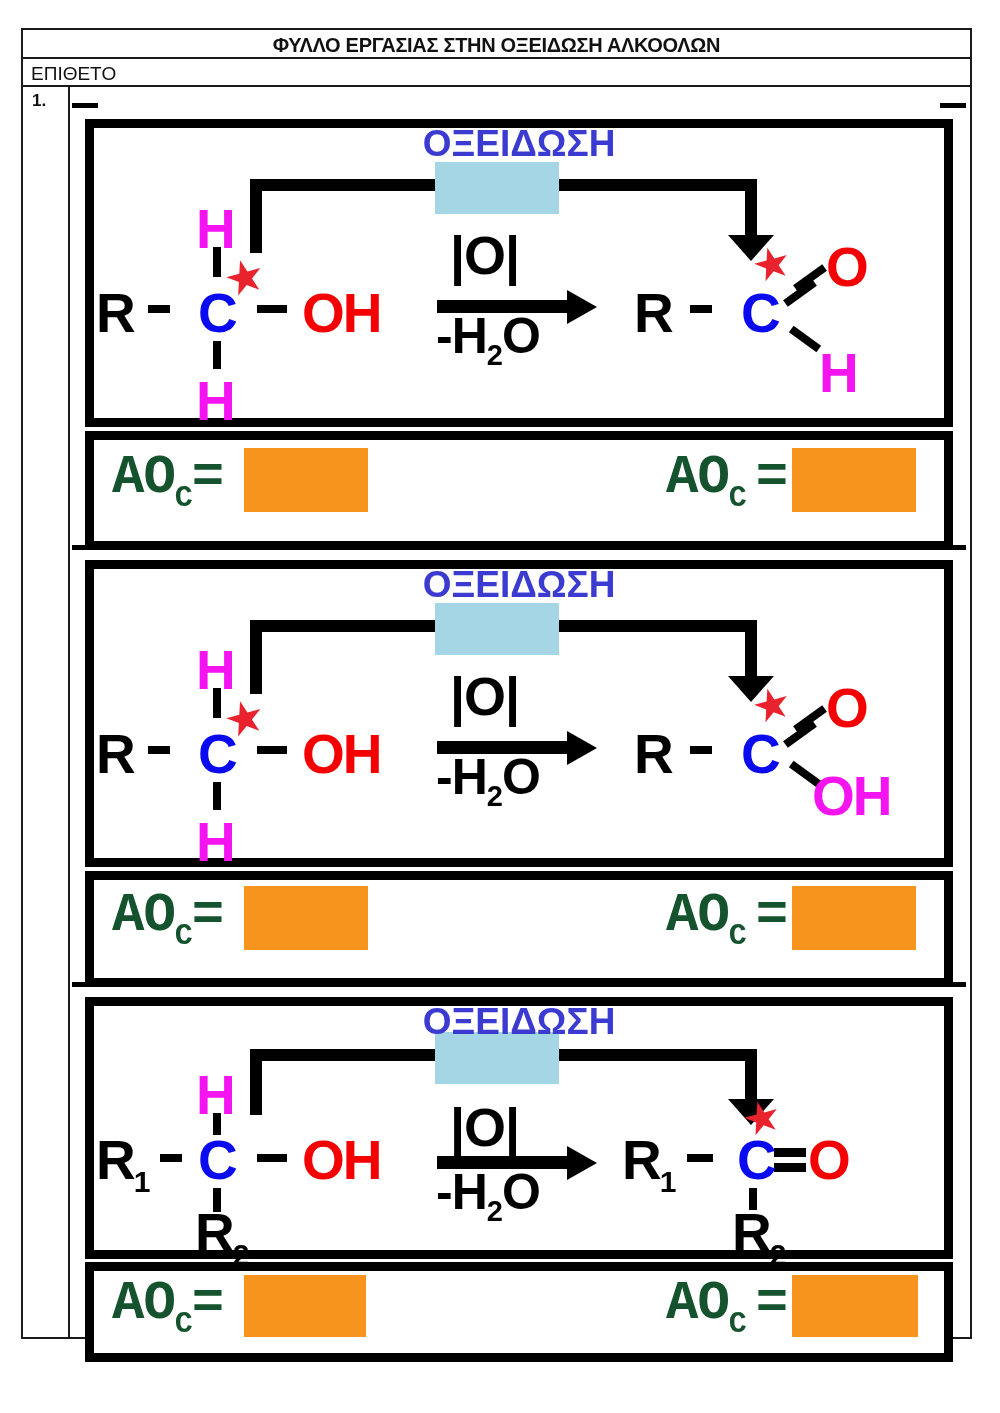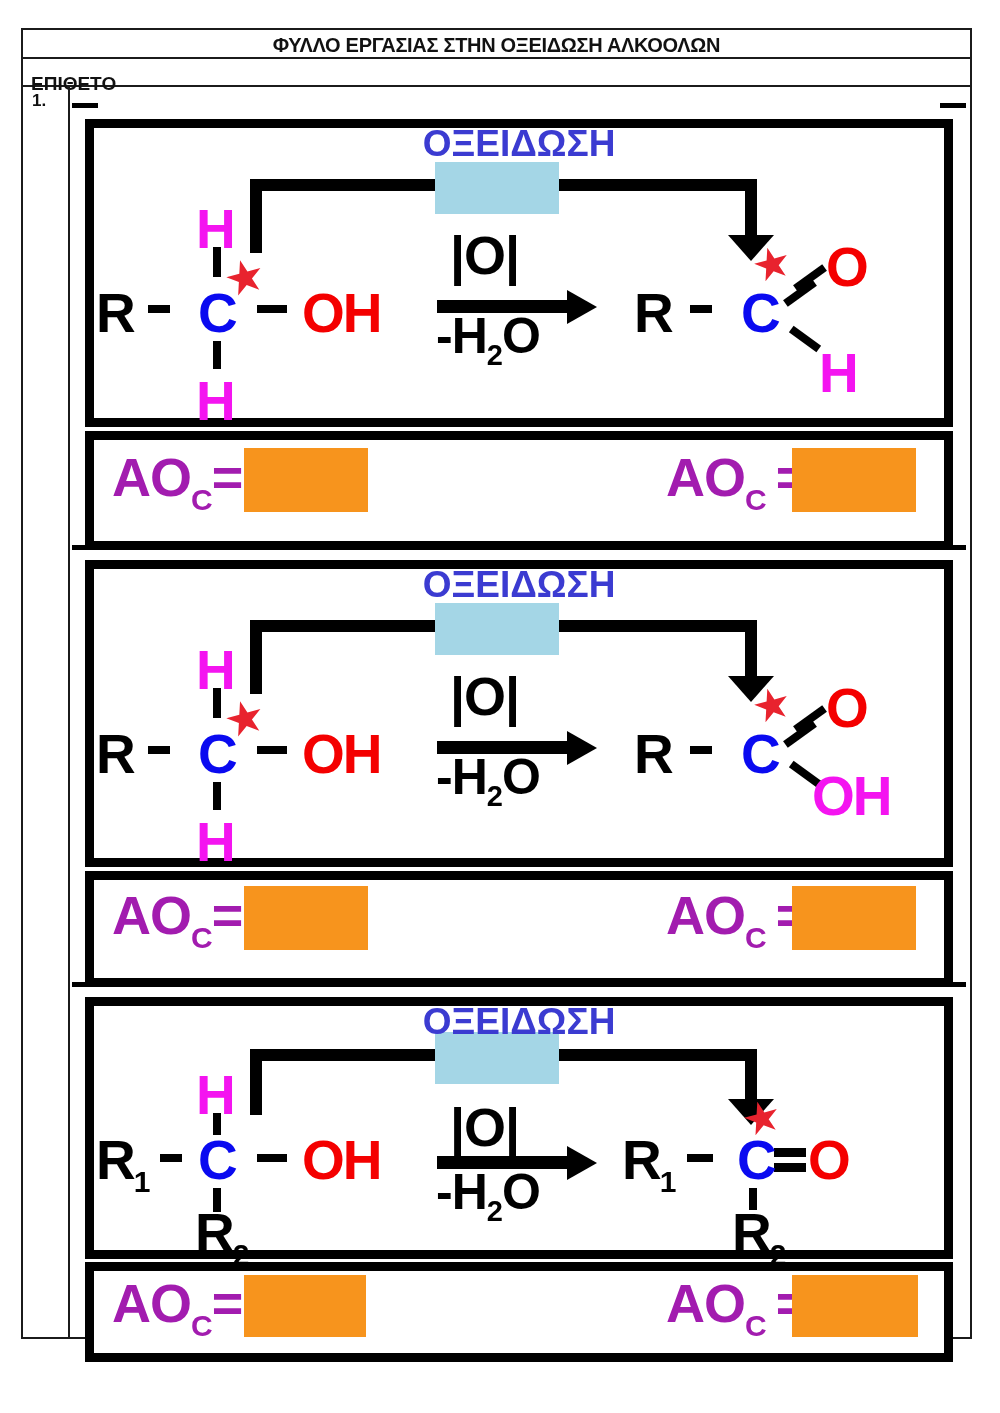--- a/index.html
+++ b/index.html
@@ -4,21 +4,21 @@
 <style>
   * { margin:0; padding:0; box-sizing:border-box; }
   body { background:#fff; font-family:"Liberation Sans", sans-serif; }
   .page { position:relative; width:1000px; height:1413px; background:#ffffff; overflow:hidden; }
 
   
   .sheet { position:absolute; left:21px; top:28px; width:951px; height:1311px; border:2px solid #1b1b1b; background:#fff; }
   .row-title { height:29px; border-bottom:2px solid #1b1b1b; text-align:center; font-weight:bold; font-size:20px; letter-spacing:-0.3px; padding-top:4px; color:#111; }
   .row-name { height:28px; border-bottom:2px solid #1b1b1b; display:flex; }
   .cell-name { width:473px; border-right:2px solid #1b1b1b; font-weight:bold; font-size:19px; padding:3px 8px; color:#111; }
-  .cell-surname { flex:1; font-weight:bold; font-size:19px; padding:14px 8px; color:#111; }
+  .cell-surname { flex:1; font-weight:normal; font-size:19px; padding:4px 8px; color:#111; }
   .row-body { display:flex; height:1250px; }
   .cell-num { width:47px; border-right:2px solid #1b1b1b; font-weight:bold; font-size:17px; padding:4px 0 0 9px; color:#111; }
   .cell-content { flex:1; }
 
   
   .rx, .ao { position:absolute; left:85px; width:868px; border:9px solid #000; background:#fff;margin-top:29px; }
 
   .tick { position:absolute; width:26px; height:5px; background:#000; }
 
   .ox-title { position:absolute; top:-3px; left:50%; transform:translateX(-50%); font-size:37px; font-weight:bold; color:#3b3bd1; line-height:1.05; z-index:3; white-space:nowrap; }
@@ -34,21 +34,21 @@
   .a-o  { color:#f40000; }
   .a-r  { color:#000; }
   .asub { font-size:30px; vertical-align:-13px; letter-spacing:0; }
 
   .star { position:absolute; color:#e8232e; font-size:46px; line-height:1; transform:rotate(-15deg); z-index:3; }
 
   .oxidant { position:absolute; font-size:54px; font-weight:bold; color:#000; line-height:1; letter-spacing:-1px; }
   .water { position:absolute; font-size:50px; font-weight:bold; color:#000; line-height:1; letter-spacing:-1px; }
   .wsub { font-size:29px; vertical-align:-12px; }
 
-  .ao-label { position:absolute; font-size:54px; font-weight:bold; color:#a21caf; line-height:1; letter-spacing:-1px; top:calc(50% - 9px); transform:translateY(-50%); white-space:nowrap; }
+  .ao-label { position:absolute; font-size:54px; font-weight:bold; color:#14532d; line-height:1; letter-spacing:-1px; top:calc(50% - 9px); transform:translateY(-50%); white-space:nowrap;font-family:Liberation Mono, monospace; }
   .ao-sub { font-size:30px; vertical-align:-14px; }
   .ao-eq { letter-spacing:0; }
   .ao-eq.gap { margin-left:10px; }
   .answer-box { position:absolute; width:124px; height:64px; background:#f7941d; top:calc(50% - 11px); transform:translateY(-50%); }
 </style>
 </head>
 <body>
 
 <div class="page">
 

